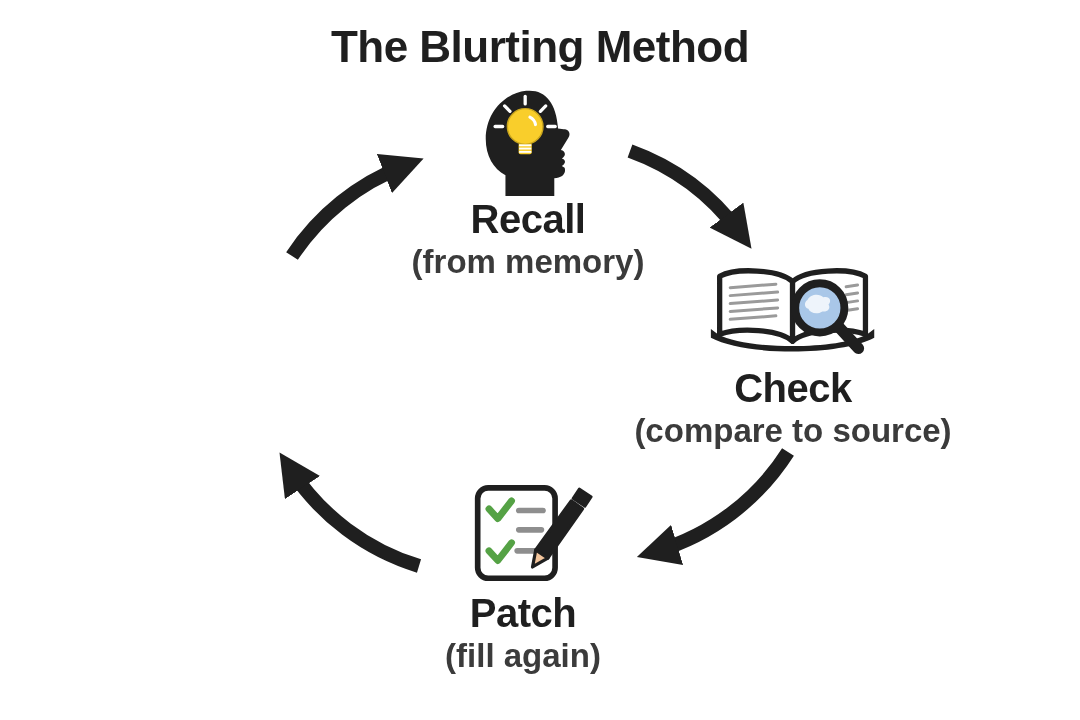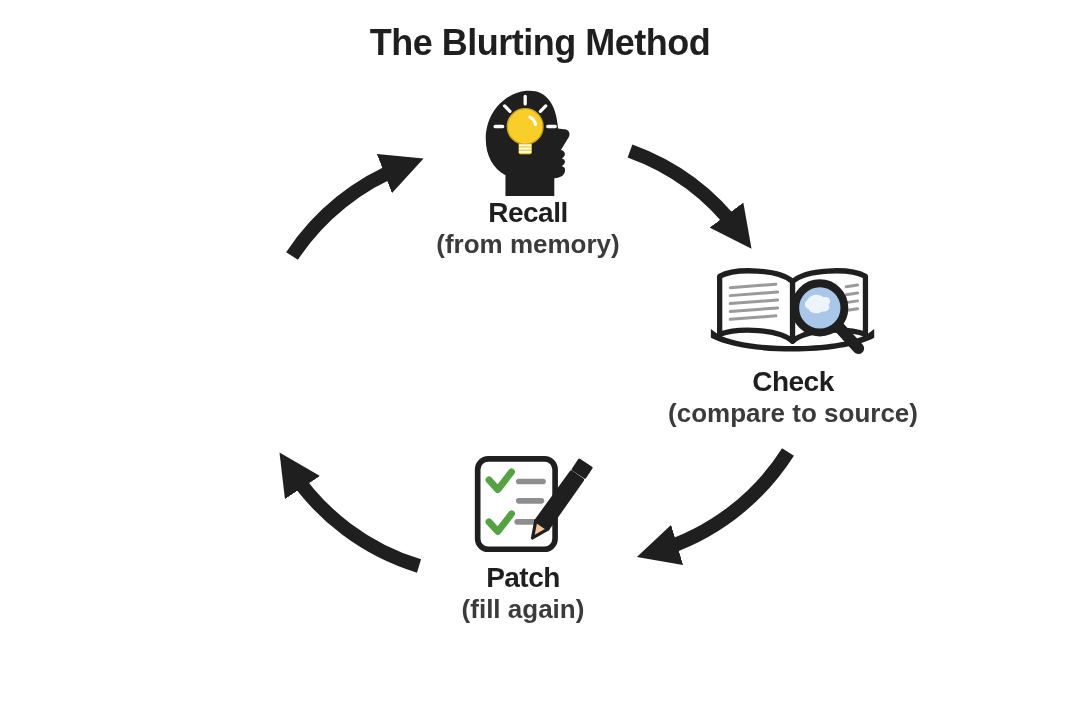--- a/index.html
+++ b/index.html
@@ -5,36 +5,36 @@
   html,body{margin:0;padding:0;}
   body{
     width:1080px;height:720px;
     background:var(--background,#fff);
     font-family:"Liberation Sans",sans-serif;
     overflow:hidden;
   }
   .canvas{position:relative;width:1080px;height:720px;background:var(--background,#fff);}
   .title{
     position:absolute;top:22px;left:0;width:1080px;
-    text-align:center;font-size:36px;font-weight:800;
+    text-align:center;font-size:44px;font-weight:800;
     color:var(--ink,#1f1f1f);letter-spacing:-.5px;
   }
   .arrows{position:absolute;left:0;top:0;width:1080px;height:720px;}
   .node{position:absolute;display:flex;flex-direction:column;align-items:center;}
   .node .label{
-    font-size:28px;font-weight:800;color:var(--ink,#1f1f1f);
+    font-size:40px;font-weight:800;color:var(--ink,#1f1f1f);
     line-height:1.05;letter-spacing:-.5px;margin-top:2px;white-space:nowrap;
   }
   .node .sublabel{
-    font-size:26px;font-weight:600;color:var(--subtext,#3b3b3b);
+    font-size:33px;font-weight:600;color:var(--subtext,#3b3b3b);
     line-height:1.15;margin-top:3px;white-space:nowrap;
   }
   #node-recall{left:398px;top:88px;width:260px;}
   #node-check{left:663px;top:264px;width:260px;text-align:right;}
-  #node-patch{left:393px;top:454px;width:260px;}
+  #node-patch{left:393px;top:483px;width:260px;}
   #node-retest{left:135px;top:274px;width:260px;}
   #node-recall .icon{width:94px;height:108px;}
   #node-check .icon{width:172px;height:101px;}
   #node-patch .icon{width:125px;height:101px;margin-left:14px;}
   #node-patch .label{margin-top:8px;}
   #node-retest .icon{width:88px;height:88px;}
   #node-retest .label{margin-top:8px;}
 </style>
 </head>
 <body>

